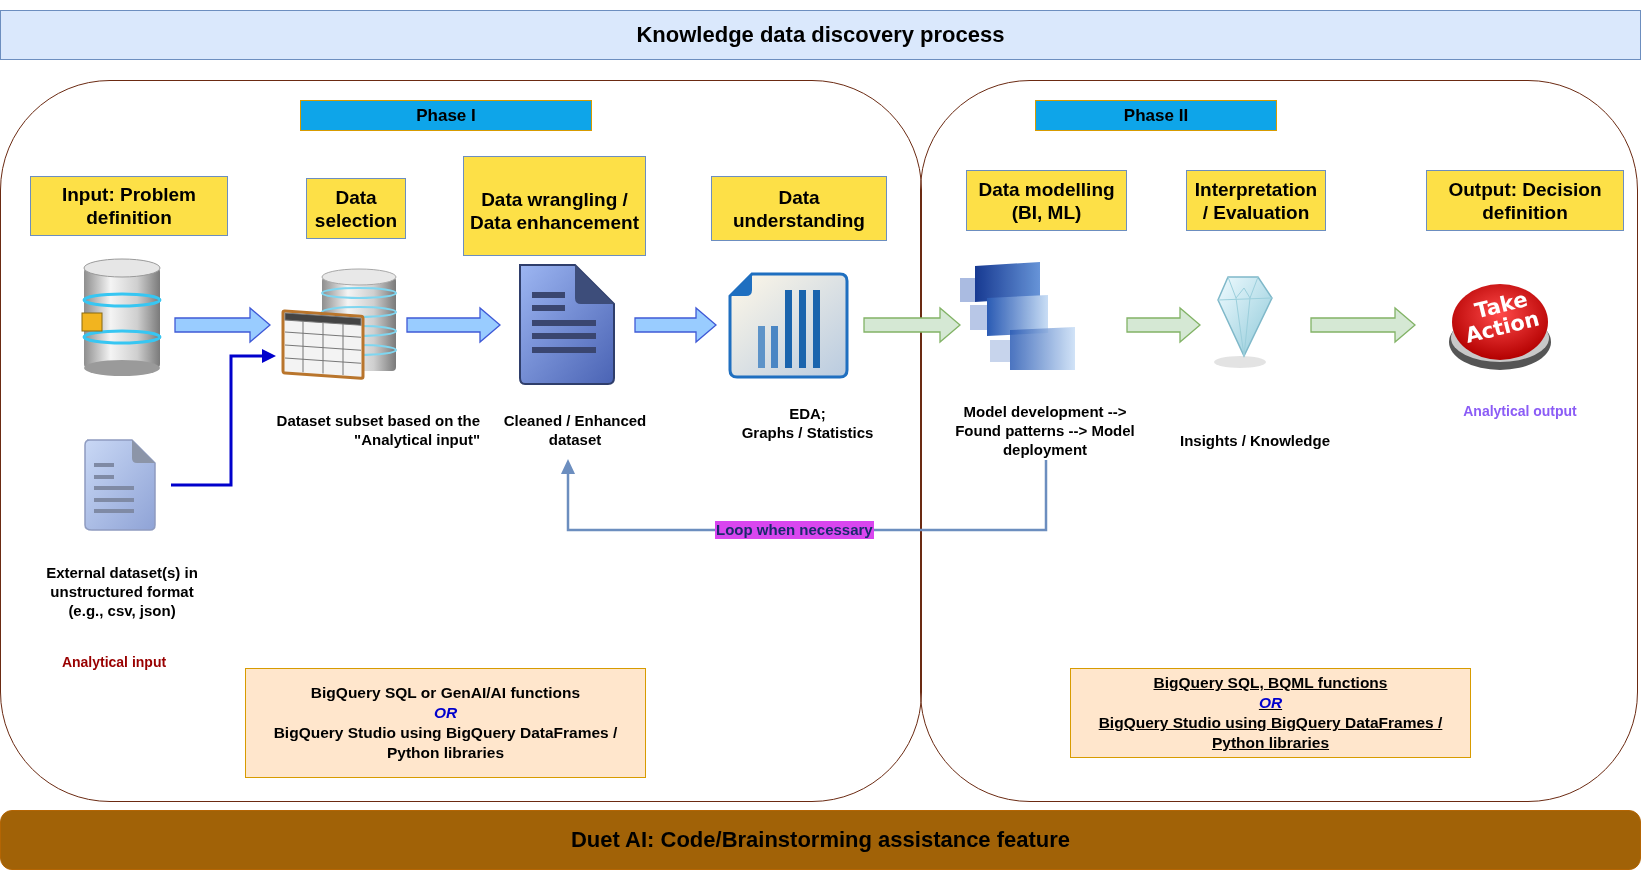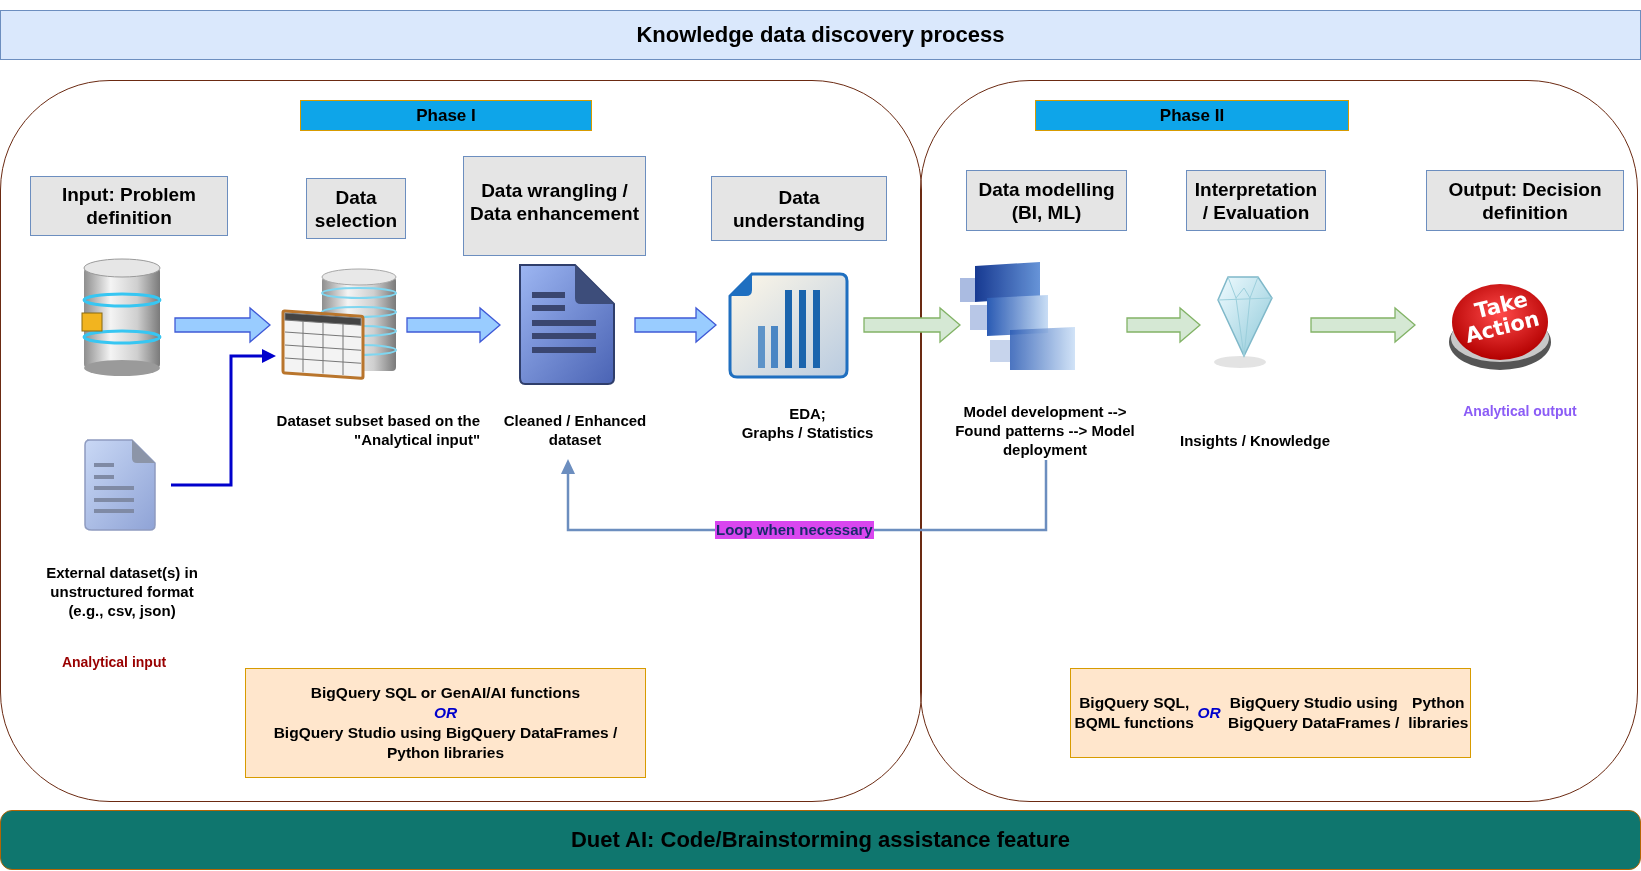--- a/index.html
+++ b/index.html
@@ -4,54 +4,54 @@
 <style>
   html, body { margin:0; padding:0; background:#ffffff; }
   body { width:1641px; height:871px; position:relative; overflow:hidden;
          font-family:"Liberation Sans", sans-serif; color:#000; }
   .abs { position:absolute; box-sizing:border-box; }
   .center { display:flex; align-items:center; justify-content:center; text-align:center; }
   .title-bar { left:0; top:10px; width:1641px; height:50px; background:#dae8fc; border:1px solid #6c8ebf;
                font-size:22px; font-weight:bold; }
   .phase-panel { border:1.3px solid #6b2a12; border-radius:110px; background:transparent; }
   .phase-label { background:#0ea5e9; border:1px solid #d79b00; font-size:17px; font-weight:bold; }
-  .step { background:#e5e5e5; border:1px solid #6c8ebf; font-size:19px; font-weight:bold; line-height:23px; }
+  .step { background:#fde047; border:1px solid #6c8ebf; font-size:19px; font-weight:bold; line-height:23px; }
   .caption { font-size:15px; font-weight:bold; line-height:19px; text-align:center; }
   .tool-box { background:#ffe6cc; border:1px solid #d79b00; font-size:15.5px; font-weight:bold; line-height:20px; }
   .or { color:#0000cc; font-style:italic; }
-  .footer { left:0; top:810px; width:1641px; height:60px; background:#0f766e; border:1.3px solid #b46504;
+  .footer { left:0; top:810px; width:1641px; height:60px; background:#a16207; border:1.3px solid #b46504;
             border-radius:12px; font-size:22px; font-weight:bold; }
   svg { position:absolute; left:0; top:0; }
 </style>
 </head>
 <body>
 
 <div class="abs title-bar center">
   <span>Knowledge data discovery process</span>
 </div>
 
 <div class="abs phase-panel" style="left:0;top:80px;width:922px;height:722px;"></div>
 <div class="abs phase-panel" style="left:920px;top:80px;width:718px;height:722px;"></div>
 
 <div class="abs phase-label center" style="left:300px;top:100px;width:292px;height:31px;">
   <span>Phase I</span>
 </div>
-<div class="abs phase-label center" style="left:1035px;top:100px;width:314px;height:31px;">
+<div class="abs phase-label center" style="left:1035px;top:100px;width:242px;height:31px;">
   <span>Phase II</span>
 </div>
 
 <div class="abs step center" style="left:30px;top:176px;width:198px;height:60px;flex-direction:column;">
   <span>Input: Problem</span>
   <span>definition</span>
 </div>
 <div class="abs step center" style="left:306px;top:178px;width:100px;height:61px;flex-direction:column;">
   <span>Data</span>
   <span>selection</span>
 </div>
-<div class="abs step" style="left:463px;top:156px;width:183px;height:100px;text-align:center;padding-top:22px;">
+<div class="abs step" style="left:463px;top:156px;width:183px;height:100px;text-align:center;padding-top:31px;">
   <div>Data wrangling /</div>
   <div>Data enhancement</div>
 </div>
 <div class="abs step center" style="left:711px;top:176px;width:176px;height:65px;flex-direction:column;">
   <span>Data</span>
   <span>understanding</span>
 </div>
 <div class="abs step center" style="left:966px;top:170px;width:161px;height:61px;flex-direction:column;">
   <span>Data modelling</span>
   <span>(BI, ML)</span>
@@ -250,21 +250,21 @@
 <div class="abs caption" style="left:22px;top:653px;width:184px;color:#990000;font-size:14px;">
   <span>Analytical input</span>
 </div>
 
 <div class="abs tool-box center" style="left:245px;top:668px;width:401px;height:110px;flex-direction:column;">
   <div>BigQuery SQL or GenAI/AI functions</div>
   <div class="or">OR</div>
   <div>BigQuery Studio using BigQuery DataFrames /</div>
   <div>Python libraries</div>
 </div>
-<div class="abs tool-box center" style="left:1070px;top:668px;width:401px;height:90px;">
+<div class="abs tool-box center" style="left:1070px;top:668px;width:401px;height:90px;flex-direction:column;text-decoration:underline;">
   <div>BigQuery SQL, BQML functions</div>
   <div class="or">OR</div>
   <div>BigQuery Studio using BigQuery DataFrames /</div>
   <div>Python libraries</div>
 </div>
 
 <div class="abs footer center">
   <span>Duet AI: Code/Brainstorming assistance feature</span>
 </div>
 

